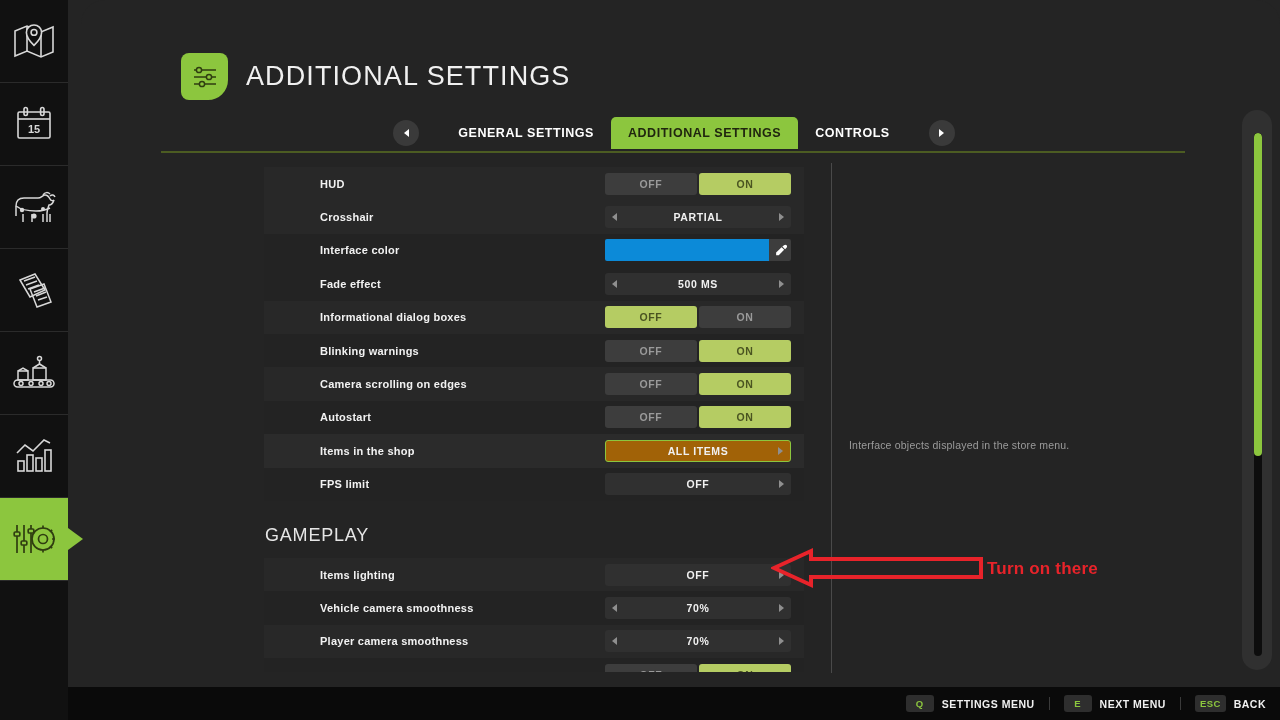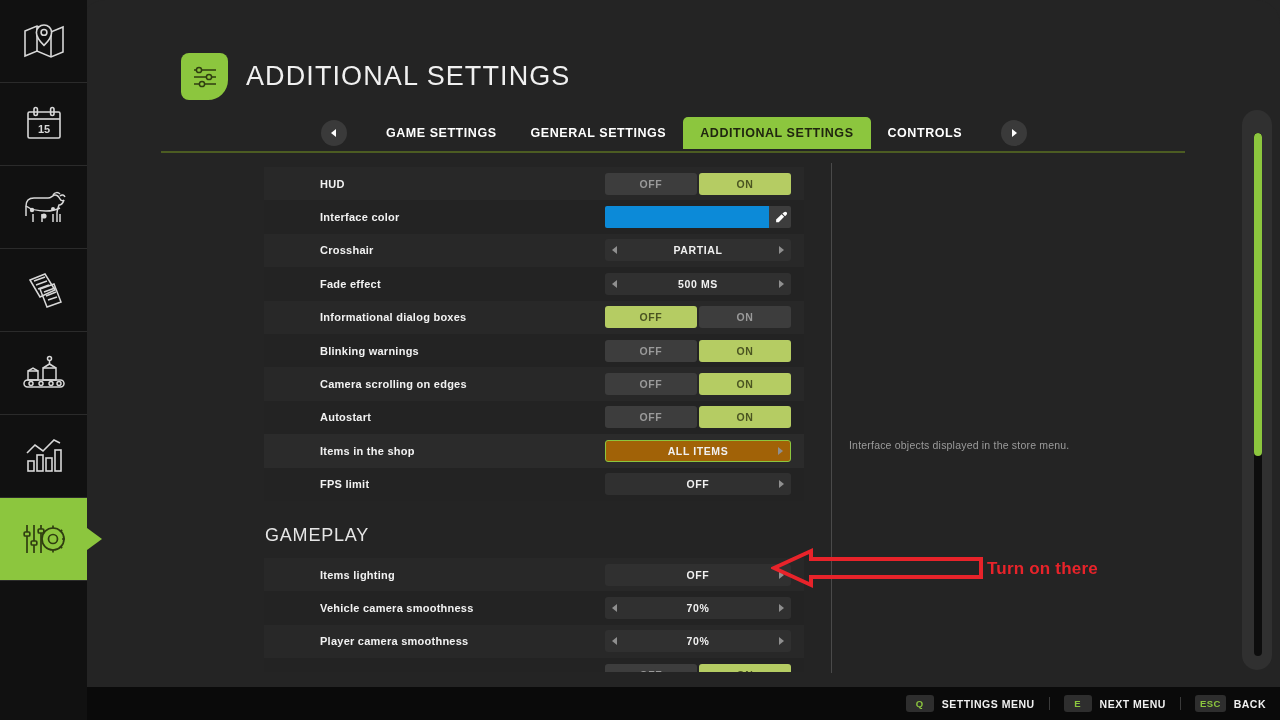--- a/index.html
+++ b/index.html
@@ -7,21 +7,21 @@
     width:1280px;height:720px;overflow:hidden;
     background:#242424;
     font-family:"Liberation Sans", sans-serif;
     color:#e8e8e8;
     position:relative;
   }
   .screen{position:absolute;inset:0;background:#242424;}
 
   
   .sidebar{
-    position:absolute;left:0;top:0;width:87px;height:720px;
+    position:absolute;left:0;top:0;width:68px;height:720px;
     background:#111111;
     display:flex;flex-direction:column;
     z-index:5;
   }
   .sb-item{
     position:relative;
     height:83px;flex:0 0 83px;
     display:flex;align-items:center;justify-content:center;
     border-bottom:1px solid #2b2b2b;
     box-sizing:border-box;
@@ -326,69 +326,68 @@
         </svg>
       </div>
       <div class="page-title">ADDITIONAL SETTINGS</div>
     </div>
 
     <div class="tabbar">
       <div class="tabs-inner">
         <div class="tab-arrow">
           <span class="tri-l"></span>
         </div>
-        <div class="tab">GAME SETTINGS</div>
         <div class="tab">GENERAL SETTINGS</div>
         <div class="tab active">ADDITIONAL SETTINGS</div>
         <div class="tab">CONTROLS</div>
         <div class="tab-arrow">
           <span class="tri-r"></span>
         </div>
       </div>
     </div>
     <div class="tab-underline"></div>
 
     <div class="settings-panel">
 
       <div class="srow odd">
         <span class="srow-label">HUD</span>
         <div class="ctrl">
           <div class="toggle">
             <div class="tg">OFF</div>
             <div class="tg on">ON</div>
+          </div>
+        </div>
+      </div>
+
+      <div class="srow odd">
+        <span class="srow-label">Crosshair</span>
+        <div class="ctrl">
+          <div class="stepper plain">
+            <span class="s-tri-l"></span>
+            <span class="val">PARTIAL</span>
+            <span class="s-tri-r"></span>
           </div>
         </div>
       </div>
 
       <div class="srow even">
         <span class="srow-label">Interface color</span>
         <div class="ctrl">
           <div class="swatch-wrap">
             <div class="swatch" style="background:#0c8ad8"></div>
             <div class="swatch-btn">
               <svg width="13" height="13" viewBox="0 0 14 14" fill="#ffffff">
                 <path d="M10.8 1.3 c.8 -.8 2 -.8 2.7 0 c.8 .8 .8 2 0 2.7 L11.9 5.6 L9 2.7 Z"></path>
                 <path d="M8.2 3.5 L10.9 6.2 L5.1 12 H2.3 V9.2 Z"></path>
               </svg>
             </div>
           </div>
         </div>
       </div>
 
-      <div class="srow odd">
-        <span class="srow-label">Crosshair</span>
-        <div class="ctrl">
-          <div class="stepper plain">
-            <span class="s-tri-l"></span>
-            <span class="val">PARTIAL</span>
-            <span class="s-tri-r"></span>
-          </div>
-        </div>
-      </div>
-
       <div class="srow even">
         <span class="srow-label">Fade effect</span>
         <div class="ctrl">
           <div class="stepper plain">
             <span class="s-tri-l"></span>
             <span class="val">500 MS</span>
             <span class="s-tri-r"></span>
           </div>
         </div>
       </div>

